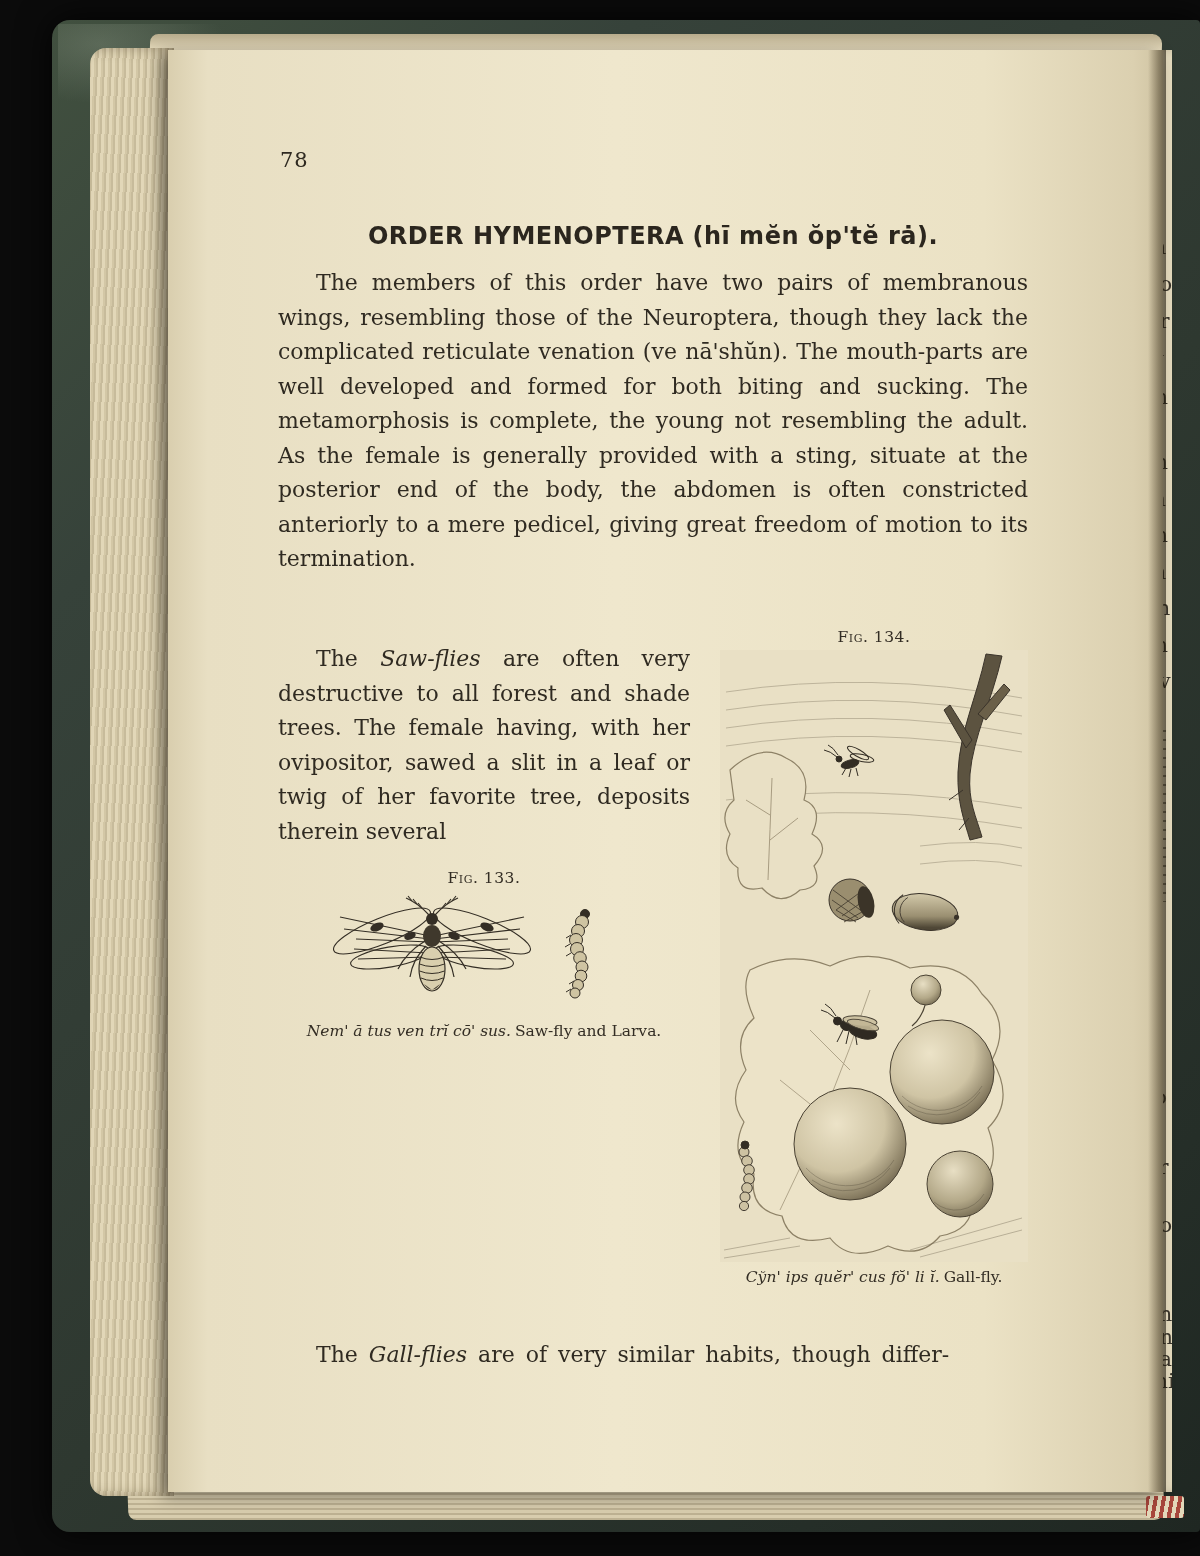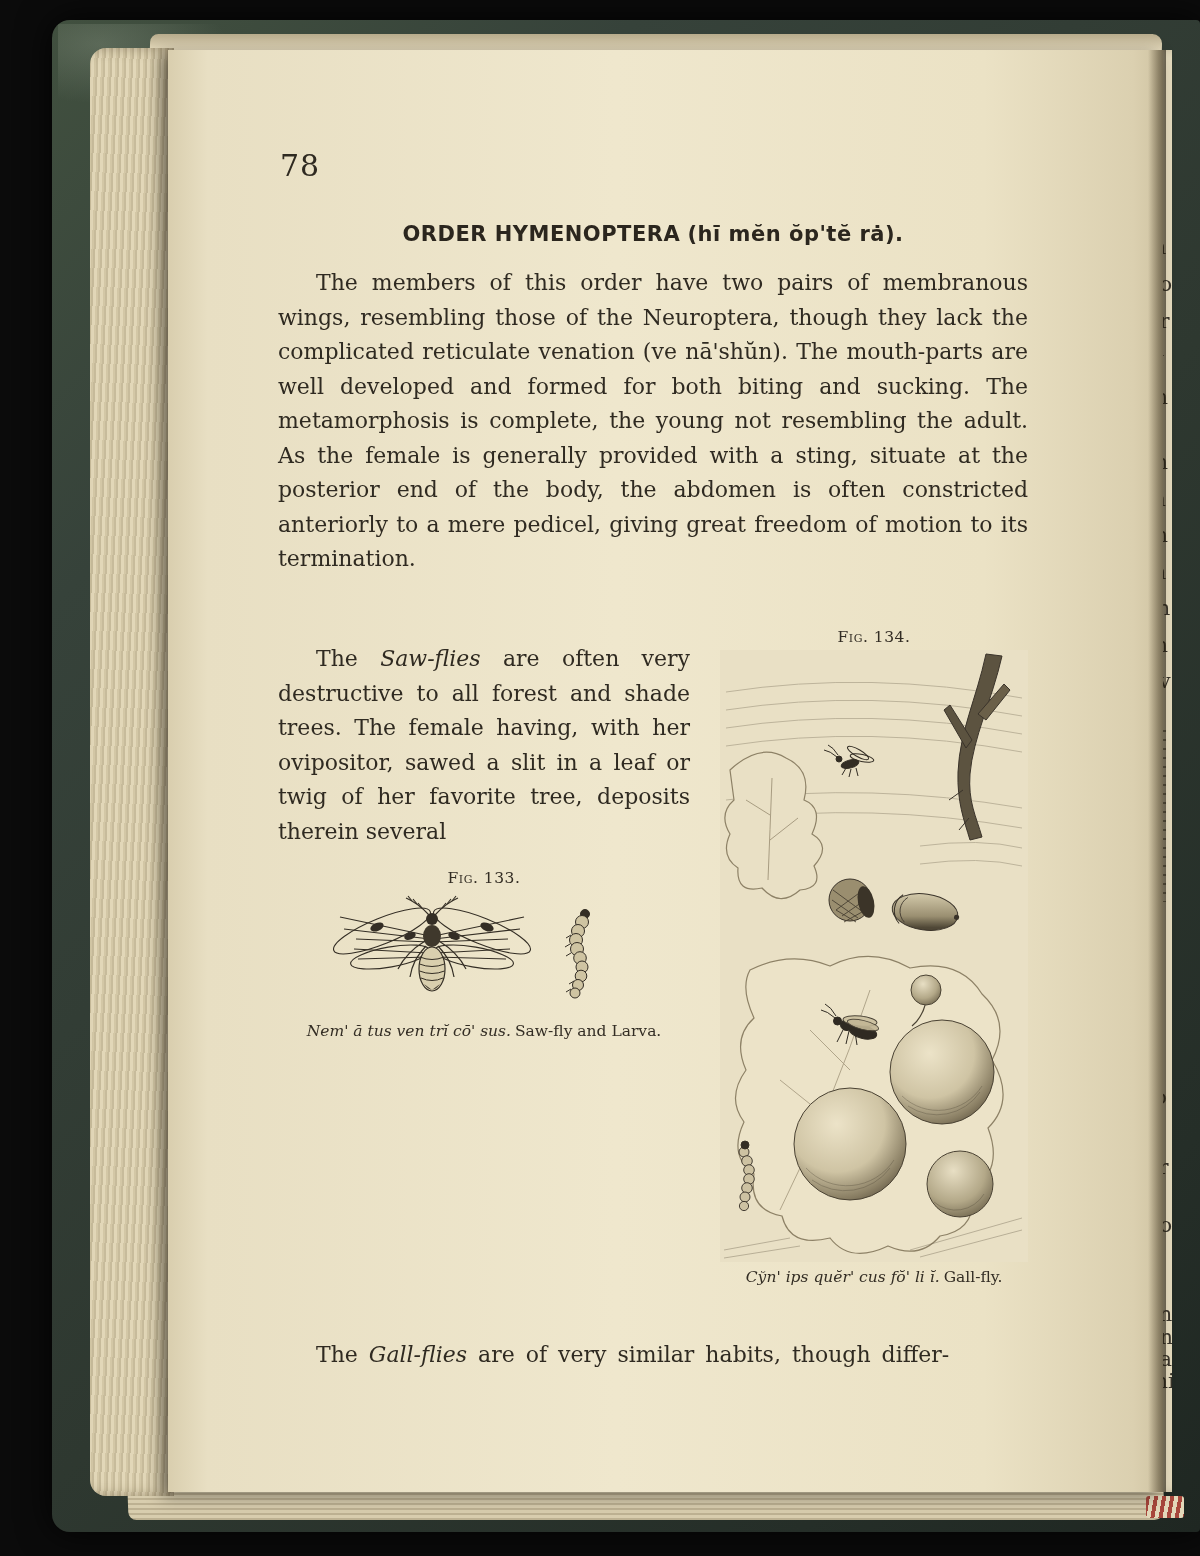--- a/index.html
+++ b/index.html
@@ -34,25 +34,25 @@
   .f15{top:1252px;font-size:16px}.f16{top:1275px;font-size:16px}
   .f17{top:1297px;font-size:16px}.f18{top:1319px;font-size:16px}
   .margin-dashes{position:absolute;left:8px;top:680px;width:22px;height:172px;opacity:.7;
          background:repeating-linear-gradient(180deg,#55503f 0 2px,rgba(0,0,0,0) 2px 9px);}
   .gutter{position:absolute;left:1148px;top:50px;width:18px;height:1442px;
          background:linear-gradient(90deg,rgba(59,48,28,0),rgba(59,48,28,.45) 60%,rgba(30,24,12,.6));}
   
   .page-main{position:absolute;left:168px;top:50px;width:995px;height:1442px;
          background:linear-gradient(90deg,#d9ceae 0,#e8dfc3 4%,#efe7cd 45%,#ebe2c5 82%,#dbd0b0 97%,#cfc3a2 100%);
          box-shadow:-6px 4px 16px rgba(0,0,0,.4);color:#2f2a21;}
-  .page-number{position:absolute;left:112px;top:98px;font-size:30px;letter-spacing:1px;}
+  .page-number{position:absolute;left:112px;top:98px;font-size:21px;letter-spacing:1px;}
   .running-head{position:absolute;left:110px;top:112px;width:750px;text-align:center;
          font-size:18.5px;letter-spacing:2.5px;}
   .order-heading{position:absolute;left:110px;top:172px;width:750px;text-align:center;
-         font-family:"DejaVu Sans", sans-serif;font-weight:bold;font-size:21px;letter-spacing:.5px;color:#2b261e;}
+         font-family:"DejaVu Sans", sans-serif;font-weight:bold;font-size:24px;letter-spacing:.5px;color:#2b261e;}
   .order-heading .pron{margin-left:.35em;}
   .body-text{font-size:22px;line-height:34.5px;text-align:justify;color:#2f2a21;margin:0;}
   .indent{text-indent:38px;}
   .para1{position:absolute;left:110px;top:216px;width:750px;}
   .columns{position:absolute;left:110px;top:578px;width:750px;display:flex;gap:30px;align-items:flex-start;}
   .col-left{width:412px;}
   .col-right{width:308px;}
   .saw{margin-top:14px;}
   .p2{margin-top:16px;}
   .fig-label{font-size:15.5px;font-variant:small-caps;letter-spacing:.5px;text-align:center;color:#332d24;}

